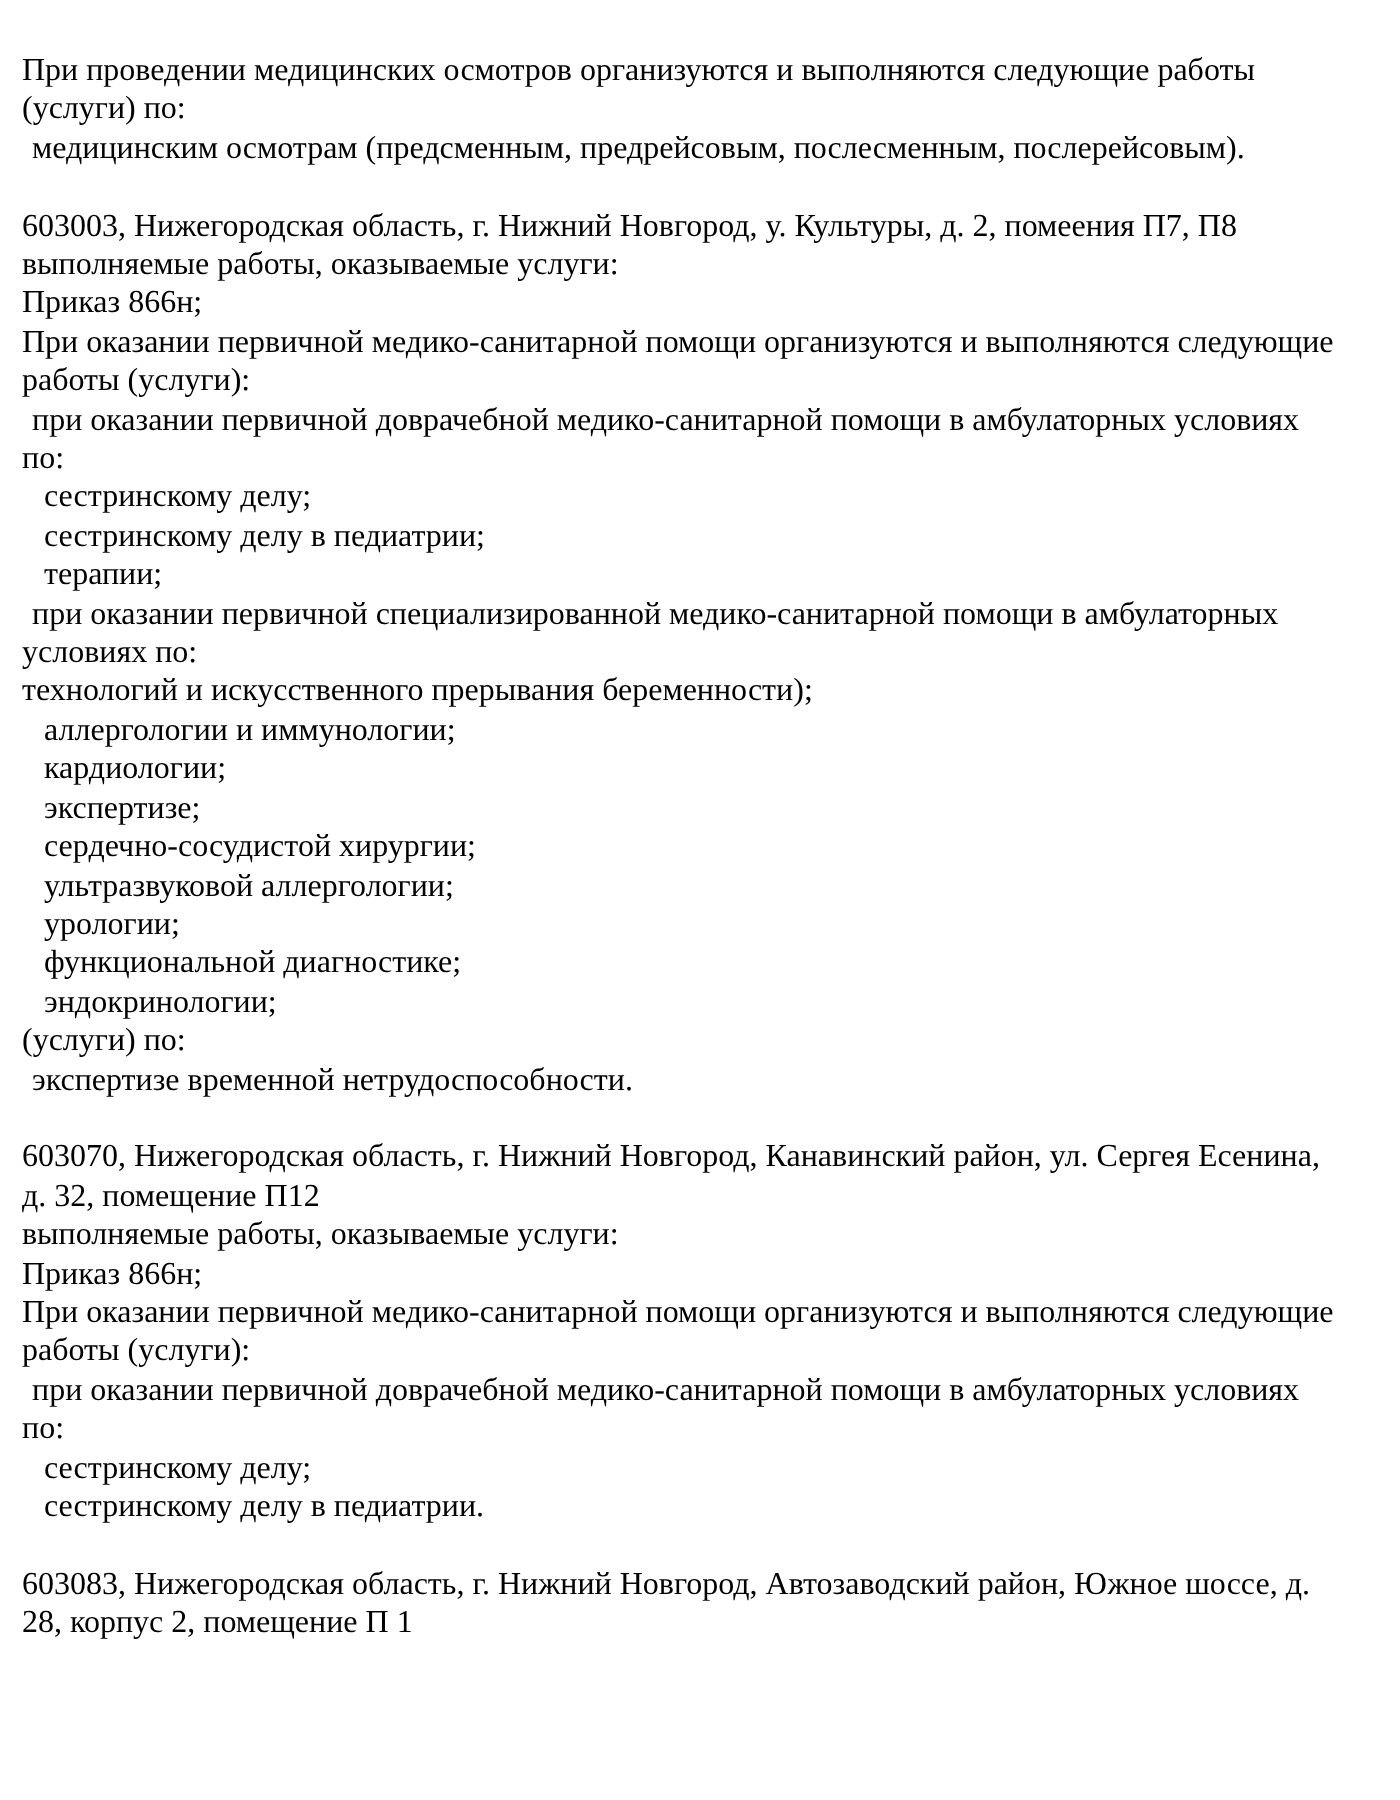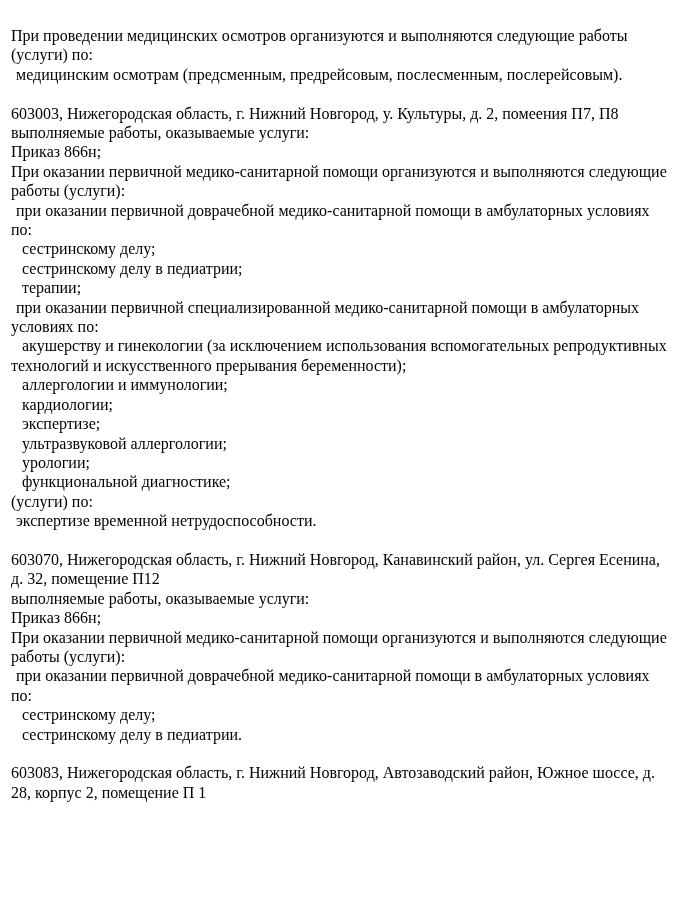--- a/index.html
+++ b/index.html
@@ -43,28 +43,29 @@
     <div class="line indent-0">Приказ 866н;</div>
     <div class="line indent-0">При оказании первичной медико-санитарной помощи организуются и выполняются следующие</div>
     <div class="line indent-0">работы (услуги):</div>
     <div class="line indent-1">при оказании первичной доврачебной медико-санитарной помощи в амбулаторных условиях</div>
     <div class="line indent-0">по:</div>
     <div class="line indent-2">сестринскому делу;</div>
     <div class="line indent-2">сестринскому делу в педиатрии;</div>
     <div class="line indent-2">терапии;</div>
     <div class="line indent-1">при оказании первичной специализированной медико-санитарной помощи в амбулаторных</div>
     <div class="line indent-0">условиях по:</div>
-    <div class="line indent-2">акушерству и гинекологии (за исключением использования вспомогательных репродуктивных</div>
     <div class="line indent-0">технологий и искусственного прерывания беременности);</div>
     <div class="line indent-2">аллергологии и иммунологии;</div>
     <div class="line indent-2">кардиологии;</div>
     <div class="line indent-2">экспертизе;</div>
+    <div class="line indent-2">сердечно-сосудистой хирургии;</div>
     <div class="line indent-2">ультразвуковой аллергологии;</div>
     <div class="line indent-2">урологии;</div>
     <div class="line indent-2">функциональной диагностике;</div>
+    <div class="line indent-2">эндокринологии;</div>
     <div class="line indent-0">(услуги) по:</div>
     <div class="line indent-1">экспертизе временной нетрудоспособности.</div>
     <div class="line indent-0"></div>
     <div class="line indent-0">603070, Нижегородская область, г. Нижний Новгород, Канавинский район, ул. Сергея Есенина,</div>
     <div class="line indent-0">д. 32, помещение П12</div>
     <div class="line indent-0">выполняемые работы, оказываемые услуги:</div>
     <div class="line indent-0">Приказ 866н;</div>
     <div class="line indent-0">При оказании первичной медико-санитарной помощи организуются и выполняются следующие</div>
     <div class="line indent-0">работы (услуги):</div>
     <div class="line indent-1">при оказании первичной доврачебной медико-санитарной помощи в амбулаторных условиях</div>

